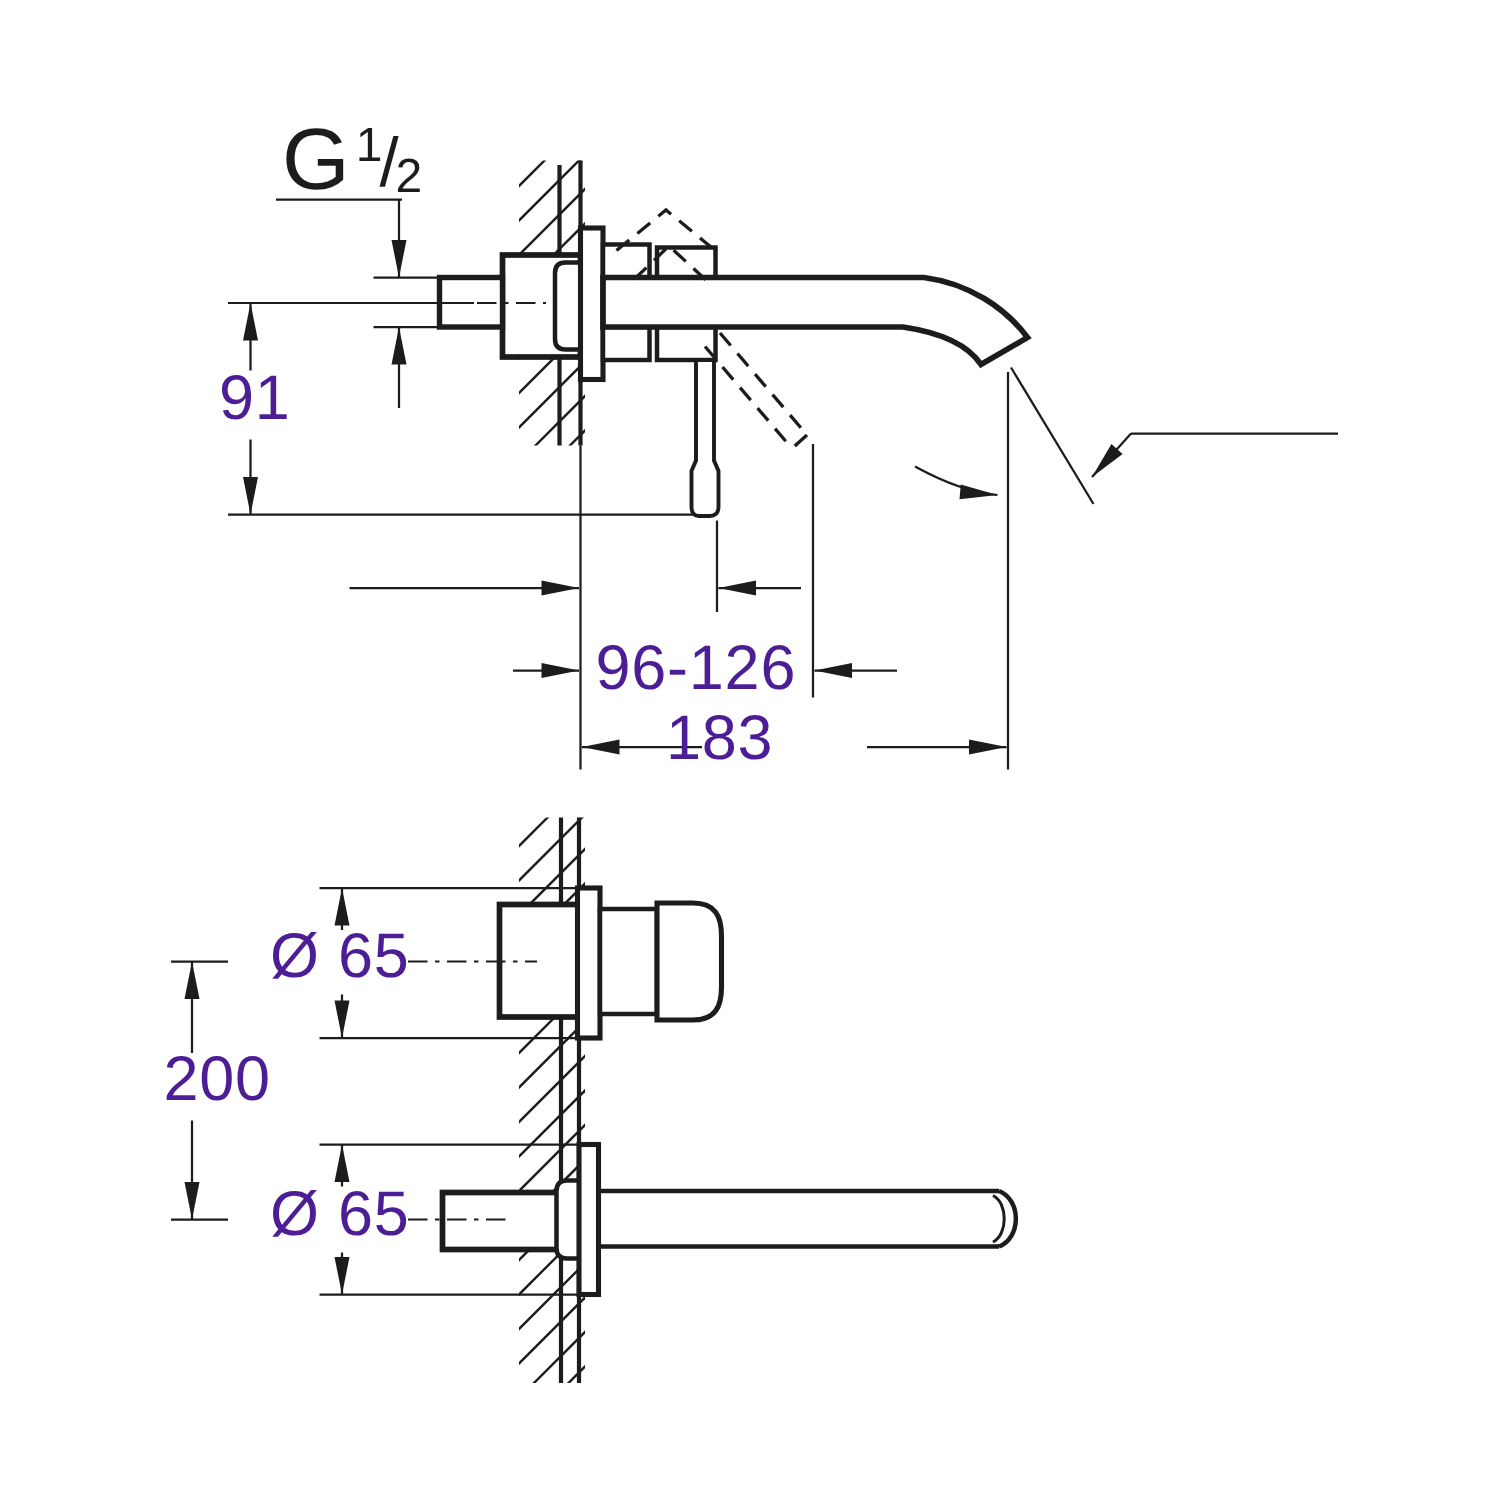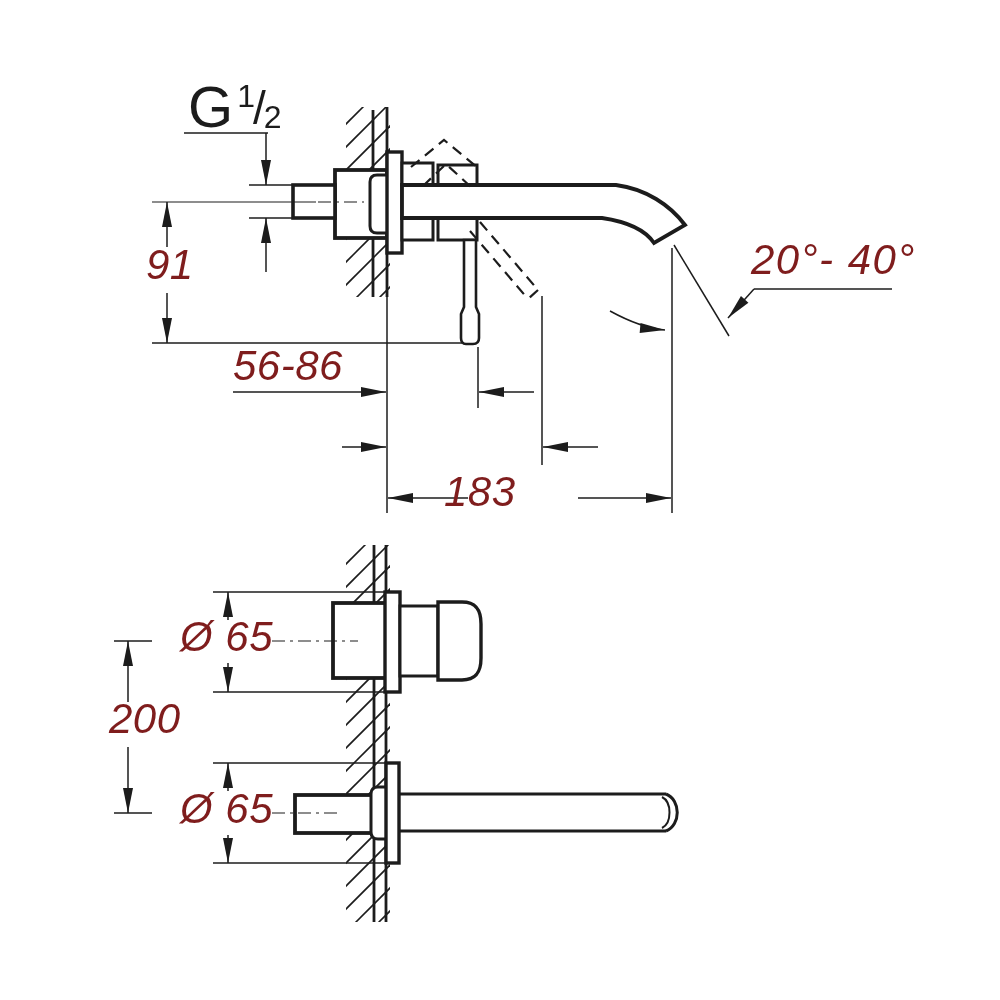--- a/index.html
+++ b/index.html
@@ -9,24 +9,23 @@
     background:#ffffff;
     font-family:"Liberation Sans", sans-serif;
     color:#1c1c1c;
     overflow:hidden;
   }
   .canvas svg{position:absolute;left:0;top:0;}
   .dim-label{
     position:absolute;
     font-size:42px;
     line-height:1;
-    color:#7f1d1d;
+    color:#4c1d95;
     white-space:nowrap;
     letter-spacing:0.5px;
-    font-style:italic;
   }
   .thread-label{
     position:absolute;
     display:flex;
     align-items:flex-start;
     line-height:1;
     color:#1c1c1c;
   }
   .thread-label .tg{font-size:58px;}
   .thread-label .tn{font-size:32px;position:relative;top:2px;left:4px;}
@@ -200,20 +199,19 @@
 </svg>
 
 <div class="thread-label" style="left:188px;top:78px">
   <span class="tg">G</span>
   <span class="tn">1</span>
   <span class="ts">/</span>
   <span class="td">2</span>
 </div>
 
 <div class="dim-label" style="left:146px;top:244px">91</div>
-<div class="dim-label" style="left:233px;top:345px">56-86</div>
+<div class="dim-label" style="left:397px;top:424px">96-126</div>
 <div class="dim-label" style="left:444px;top:471px">183</div>
-<div class="dim-label" style="left:751px;top:239px;letter-spacing:1.5px">20°- 40°</div>
 <div class="dim-label" style="left:180px;top:616px">Ø 65</div>
 <div class="dim-label" style="left:109px;top:698px">200</div>
 <div class="dim-label" style="left:180px;top:788px">Ø 65</div>
 
 </div>
 
 </body></html>

